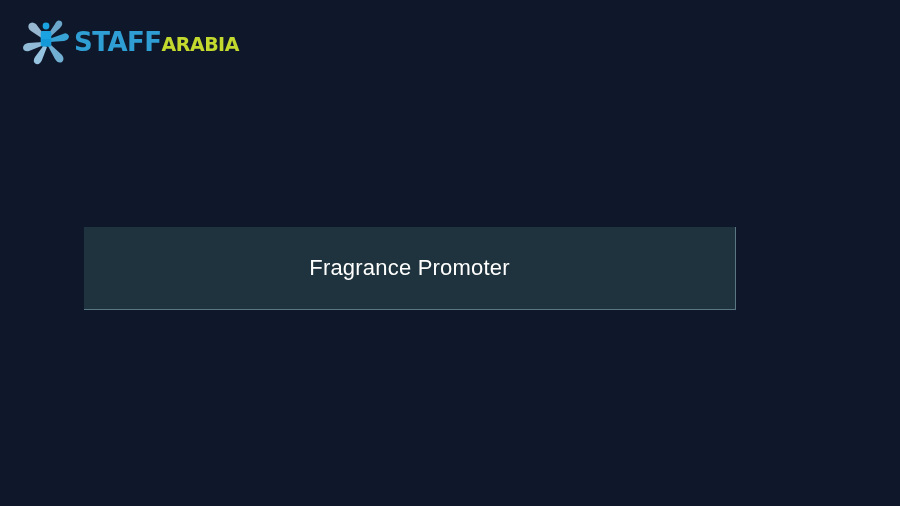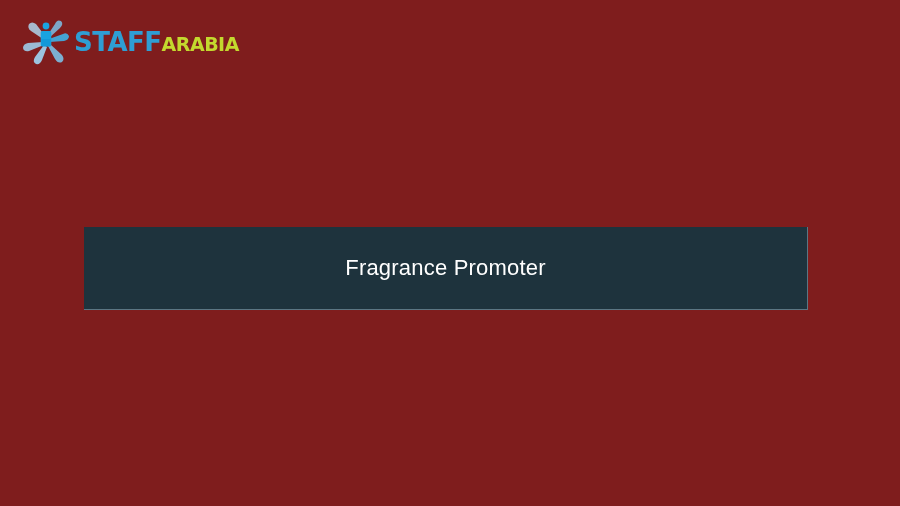--- a/index.html
+++ b/index.html
@@ -11,21 +11,21 @@
     width: 900px;
     height: 506px;
     overflow: hidden;
     font-family: "Liberation Sans", sans-serif;
   }
 
   #page {
     position: relative;
     width: 900px;
     height: 506px;
-    background: #7f1d1d;
+    background: #0f172a;
   }
 
   
   #brand-logo {
     position: absolute;
     left: 22px;
     top: 16px;
     width: 250px;
     height: 50px;
     display: flex;
@@ -63,21 +63,21 @@
   #brand-wordmark .wm-arabia {
     color: #c3d92e;
     font-size: 27px;
   }
 
   
   #title-banner {
     position: absolute;
     left: 84px;
     top: 227px;
-    width: 724px;
+    width: 652px;
     height: 83px;
     background: #1e333d;
     border-right: 1px solid #5b7683;
     border-bottom: 1px solid #5b7683;
     box-sizing: border-box;
     display: flex;
     align-items: center;
     justify-content: center;
   }
 

